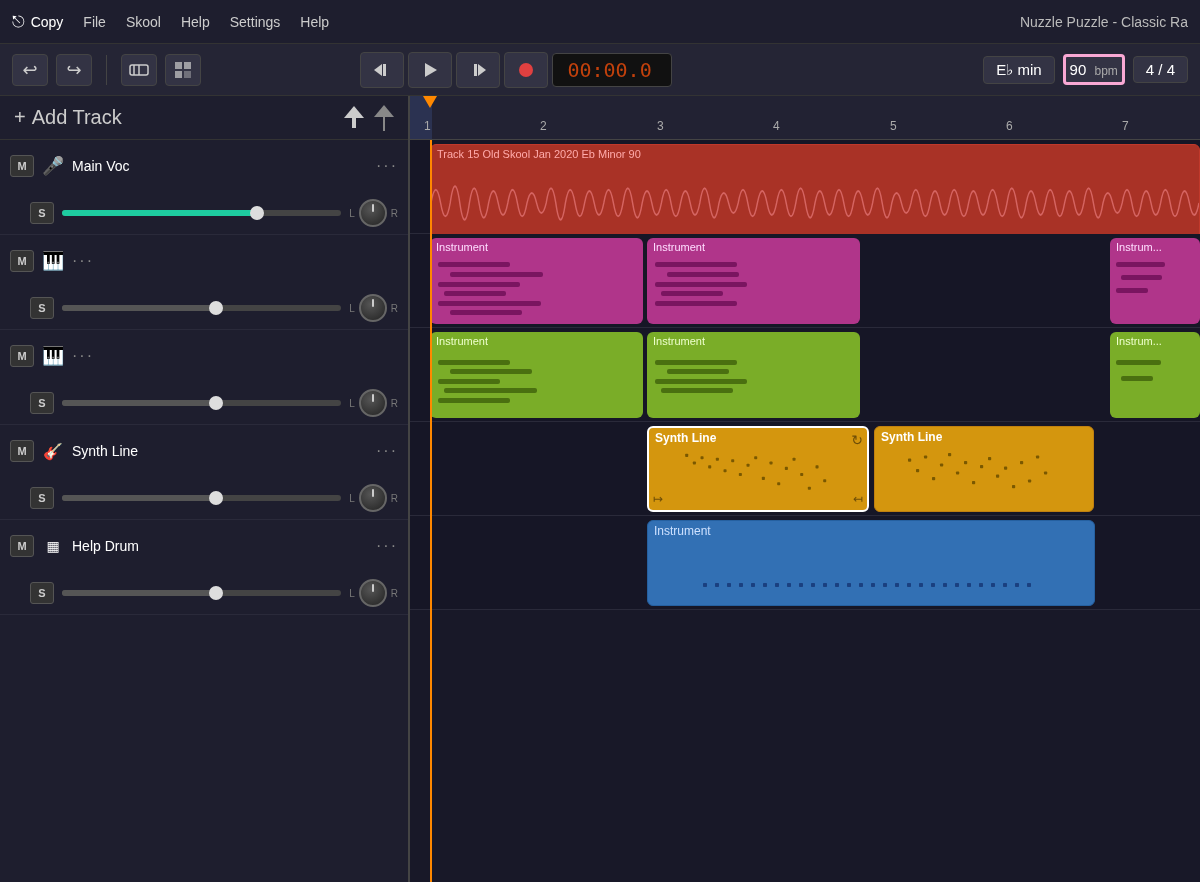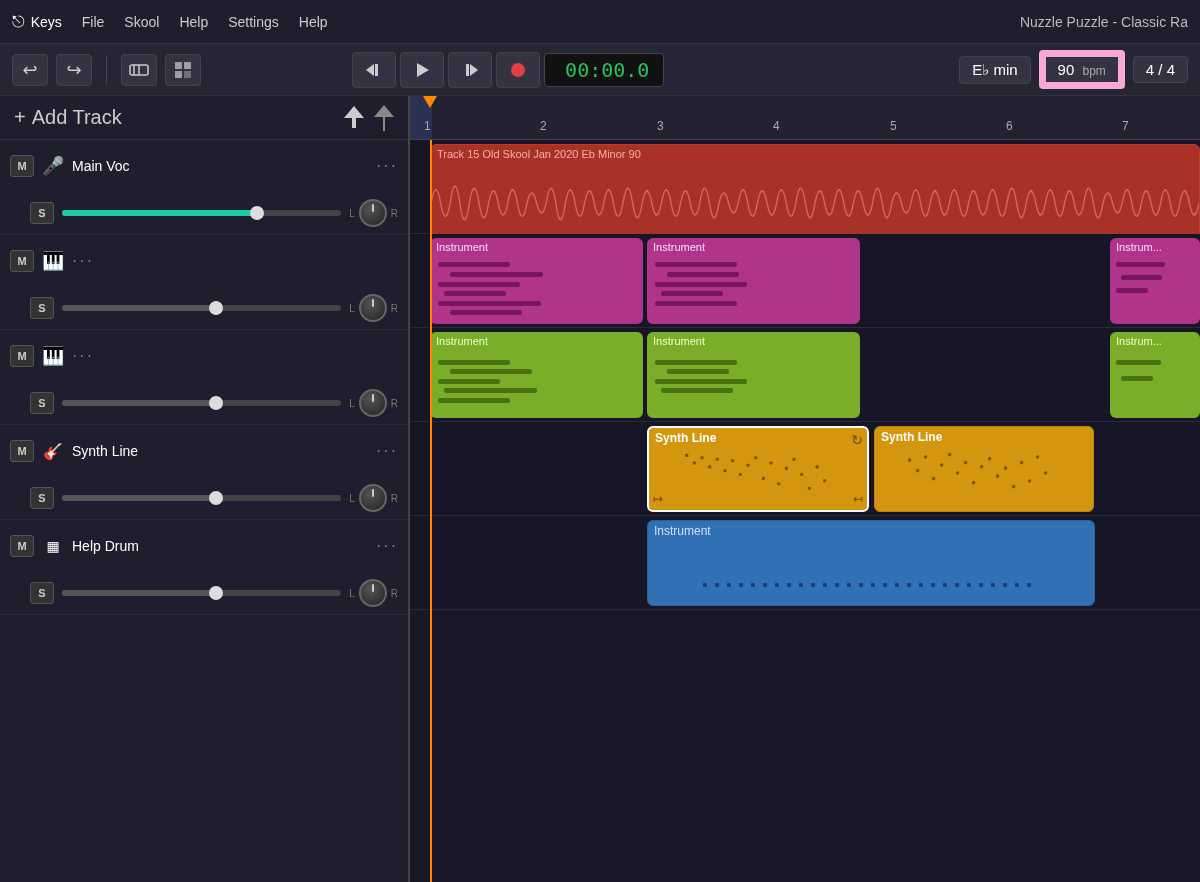--- a/index.html
+++ b/index.html
@@ -96,37 +96,37 @@
     .transport-btn.record {
       color: #e04040;
     }
     .time-display {
       background: #111;
       border: 1px solid #444;
       border-radius: 4px;
       padding: 4px 14px;
       font-size: 20px;
       font-family: monospace;
-      color: #22c55e;
+      color: #c2410c;
       min-width: 120px;
-      text-align: right;
+      text-align: left;
     }
     .key-display {
       background: #333344;
       border: 1px solid #444;
       border-radius: 4px;
       padding: 4px 12px;
       font-size: 15px;
       color: #fff;
     }
     .bpm-display {
       background: #333344;
-      border: 7px solid #f9a8d4;
+      border: 3px solid #f9a8d4;
       border-radius: 4px;
-      padding: 4px 12px;
+      padding: 4px 4px;
       font-size: 15px;
       color: #fff;
     }
     .time-sig-display {
       background: #333344;
       border: 1px solid #444;
       border-radius: 4px;
       padding: 4px 12px;
       font-size: 15px;
       color: #fff;
@@ -361,21 +361,21 @@
       font-size: 12px;
       color: rgba(0,0,0,0.5);
     }
   </style>
 </head>
 <body>
 
 <div class="menu-bar">
   <div class="menu-exit">
     <span style="font-size:16px;">⎋</span>
-    <span>Keys</span>
+    <span>Copy</span>
   </div>
   <div class="menu-items">
     <span class="menu-item">File</span>
     <span class="menu-item">Skool</span>
     <span class="menu-item">Help</span>
     <span class="menu-item">Settings</span>
     <span class="menu-item">Help</span>
   </div>
   <div class="app-title">Nuzzle Puzzle - Classic Ra</div>
 </div>

